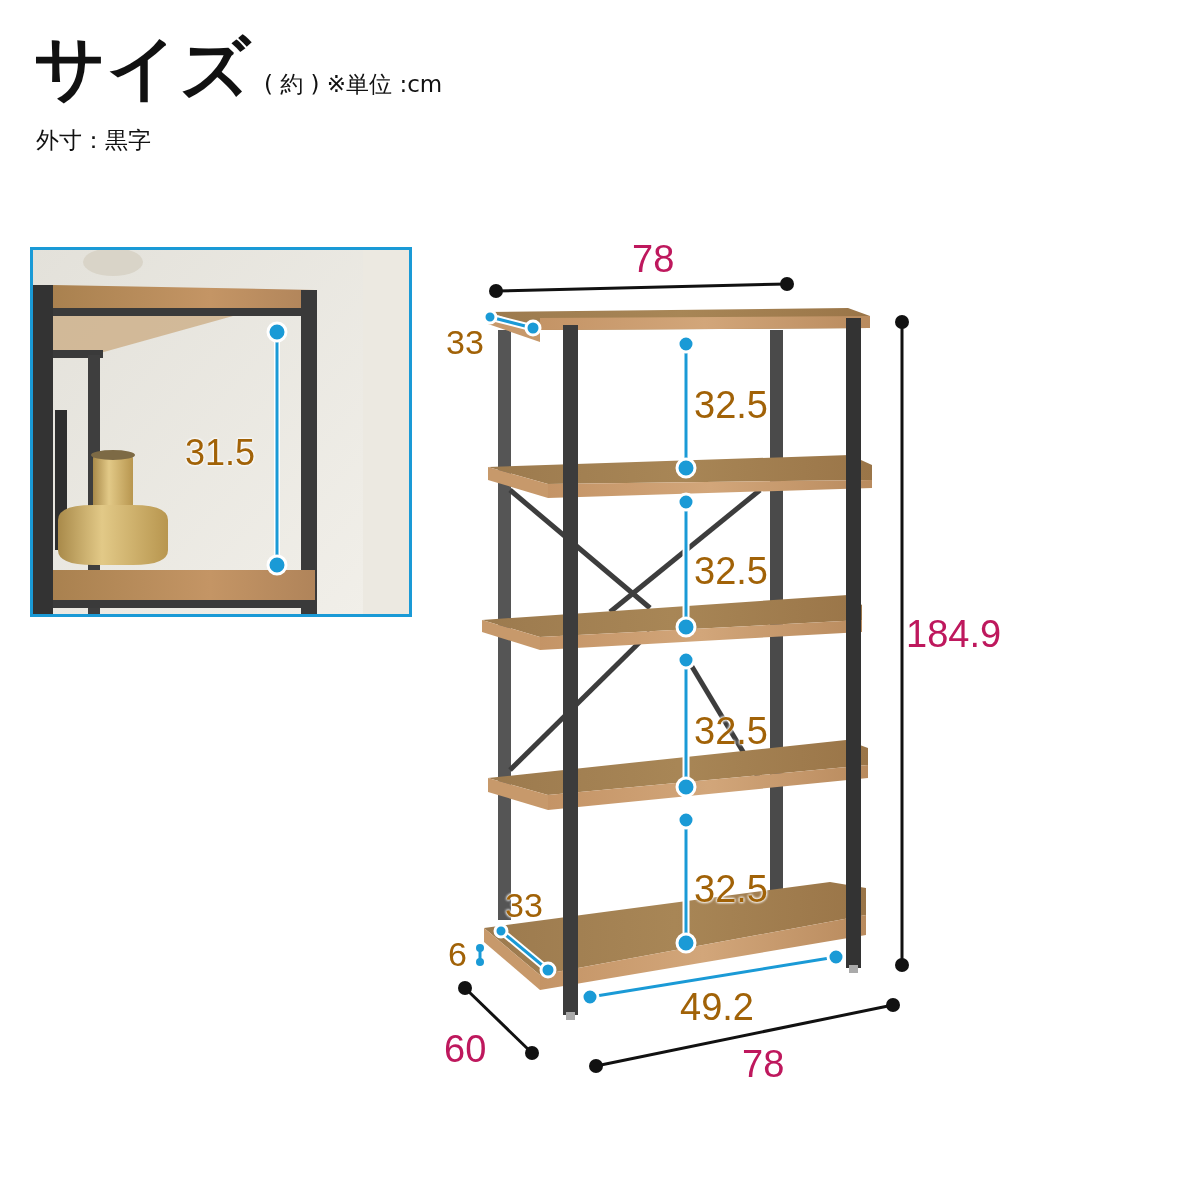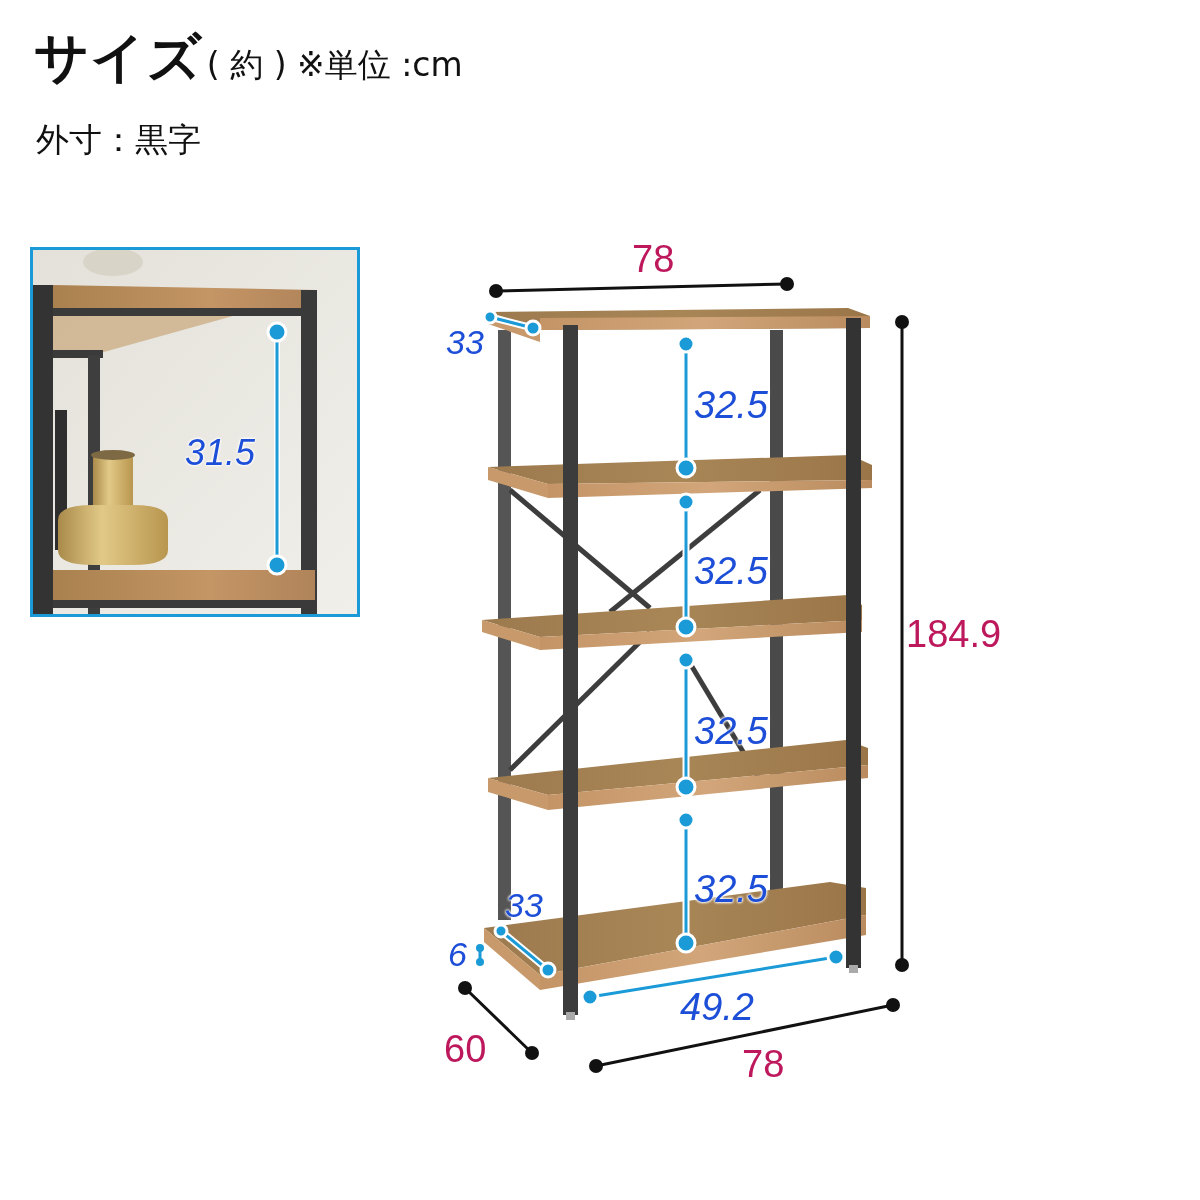--- a/index.html
+++ b/index.html
@@ -1,28 +1,28 @@
 <!DOCTYPE html>
 <html><head>
 <meta charset="utf-8">
 <style>
   html, body { margin:0; padding:0; background:#ffffff; }
   body { width:1200px; height:1200px; position:relative; overflow:hidden;
          font-family:"Liberation Sans","DejaVu Sans",sans-serif; color:#111; }
   .title { position:absolute; left:34px; top:22px; display:flex; align-items:baseline; white-space:nowrap; }
-  .title-main { font-size:54px; font-weight:bold; letter-spacing:1px; font-family:"DejaVu Sans",sans-serif; }
-  .title-sub { font-size:33px; margin-left:4px; font-family:"DejaVu Sans",sans-serif; }
-  .legend { position:absolute; left:36px; top:118px; font-size:33px; line-height:44px; font-family:"DejaVu Sans",sans-serif; }
+  .title-main { font-size:70px; font-weight:bold; letter-spacing:1px; font-family:"DejaVu Sans",sans-serif; }
+  .title-sub { font-size:23px; margin-left:12px; font-family:"DejaVu Sans",sans-serif; }
+  .legend { position:absolute; left:36px; top:118px; font-size:23px; line-height:44px; font-family:"DejaVu Sans",sans-serif; }
   .legend .outer { color:#111; }
   .legend .inner { color:#1a9ad6; }
-  .inset { position:absolute; left:30px; top:247px; width:330px; height:370px; border:3px solid #1a9ad6; box-sizing:border-box; overflow:hidden; background:#ece9e1; }
+  .inset { position:absolute; left:30px; top:247px; width:382px; height:370px; border:3px solid #1a9ad6; box-sizing:border-box; overflow:hidden; background:#ece9e1; }
   .diagram { position:absolute; left:0; top:0; }
   .lbl { position:absolute; font-size:38px; line-height:1; white-space:nowrap; }
   .lbl.black { color:#be185d; }
-  .lbl.blue { color:#1d4ed8; text-shadow: 0 0 3px #fff, 0 0 3px #fff, 0 0 3px #fff; font-style: italic; }
+  .lbl.blue { color:#a16207; text-shadow: 0 0 3px #fff, 0 0 3px #fff, 0 0 3px #fff; }
 </style>
 </head>
 <body>
 
 <div class="title">
   <span class="title-main">サイズ</span>
   <span class="title-sub">( 約 ) ※単位 :cm</span>
 </div>
 
 <div class="legend">

